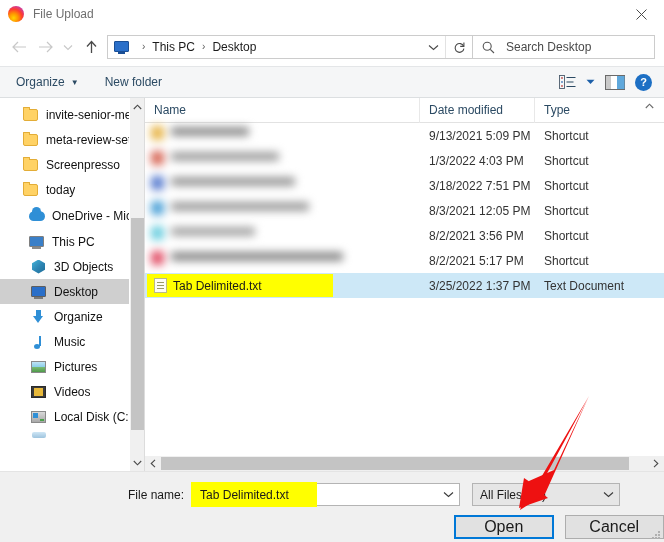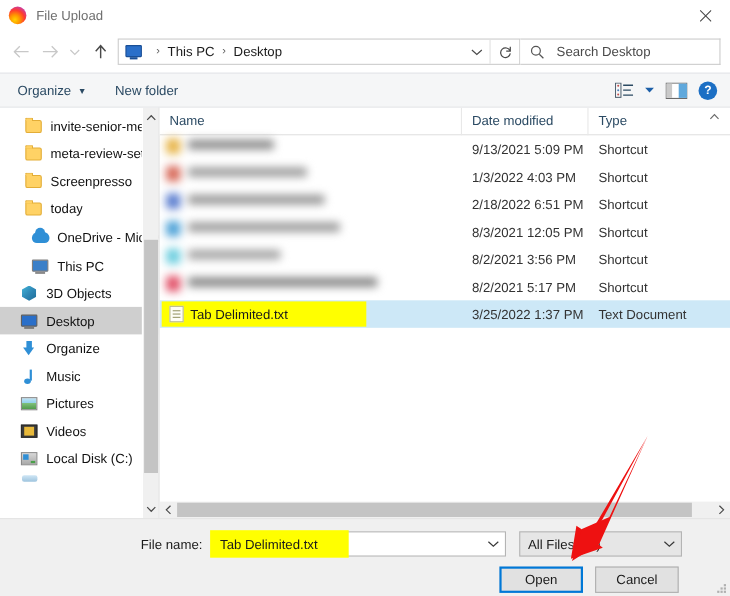--- a/index.html
+++ b/index.html
@@ -213,21 +213,21 @@
     height: 25px;
     display: flex;
     align-items: center;
     padding-left: 28px;
     box-sizing: border-box;
     white-space: nowrap;
     font-size: 12px;
     color: #111;
   }
   .tree-item.indent1 { padding-left: 22px; }
-  .tree-item.indent2 { padding-left: 18px; }
+  .tree-item.indent2 { padding-left: 30px; }
   .tree-item.selected { background: #cfcfcf; }
   .ti-icon {
     width: 17px; height: 16px;
     margin-right: 7px;
     flex: 0 0 auto;
     display: flex; align-items: center; justify-content: center;
     position: relative;
   }
   .ti-label { overflow: hidden; }
 
@@ -634,29 +634,29 @@
   }
 
   .btn-row {
     display: flex;
     align-items: center;
     padding-top: 9px;
     padding-left: 454px;
     box-sizing: border-box;
   }
   .btn {
-    width: 76px;
+    width: 100px;
     height: 24px;
     background: #e1e1e1;
     border: 1px solid #adadad;
     box-sizing: border-box;
     display: flex;
     align-items: center;
     justify-content: center;
-    font-size: 12px;
+    font-size: 16px;
     color: #1a1a1a;
   }
   .btn.focused {
     border: 2px solid #0078d7;
     background: #e1e1e1;
   }
   .btn + .btn { margin-left: 11px; }
 
   .resize-grip {
     position: absolute;
@@ -929,21 +929,21 @@
         <div class="cell date">9/13/2021 5:09 PM</div>
         <div class="cell type">Shortcut</div>
       </div>
       <div class="row">
         <div class="cell name"></div>
         <div class="cell date">1/3/2022 4:03 PM</div>
         <div class="cell type">Shortcut</div>
       </div>
       <div class="row">
         <div class="cell name"></div>
-        <div class="cell date">2/18/2022 6:51 PM</div>
+        <div class="cell date">3/18/2022 7:51 PM</div>
         <div class="cell type">Shortcut</div>
       </div>
       <div class="row">
         <div class="cell name"></div>
         <div class="cell date">8/3/2021 12:05 PM</div>
         <div class="cell type">Shortcut</div>
       </div>
       <div class="row">
         <div class="cell name"></div>
         <div class="cell date">8/2/2021 3:56 PM</div>

